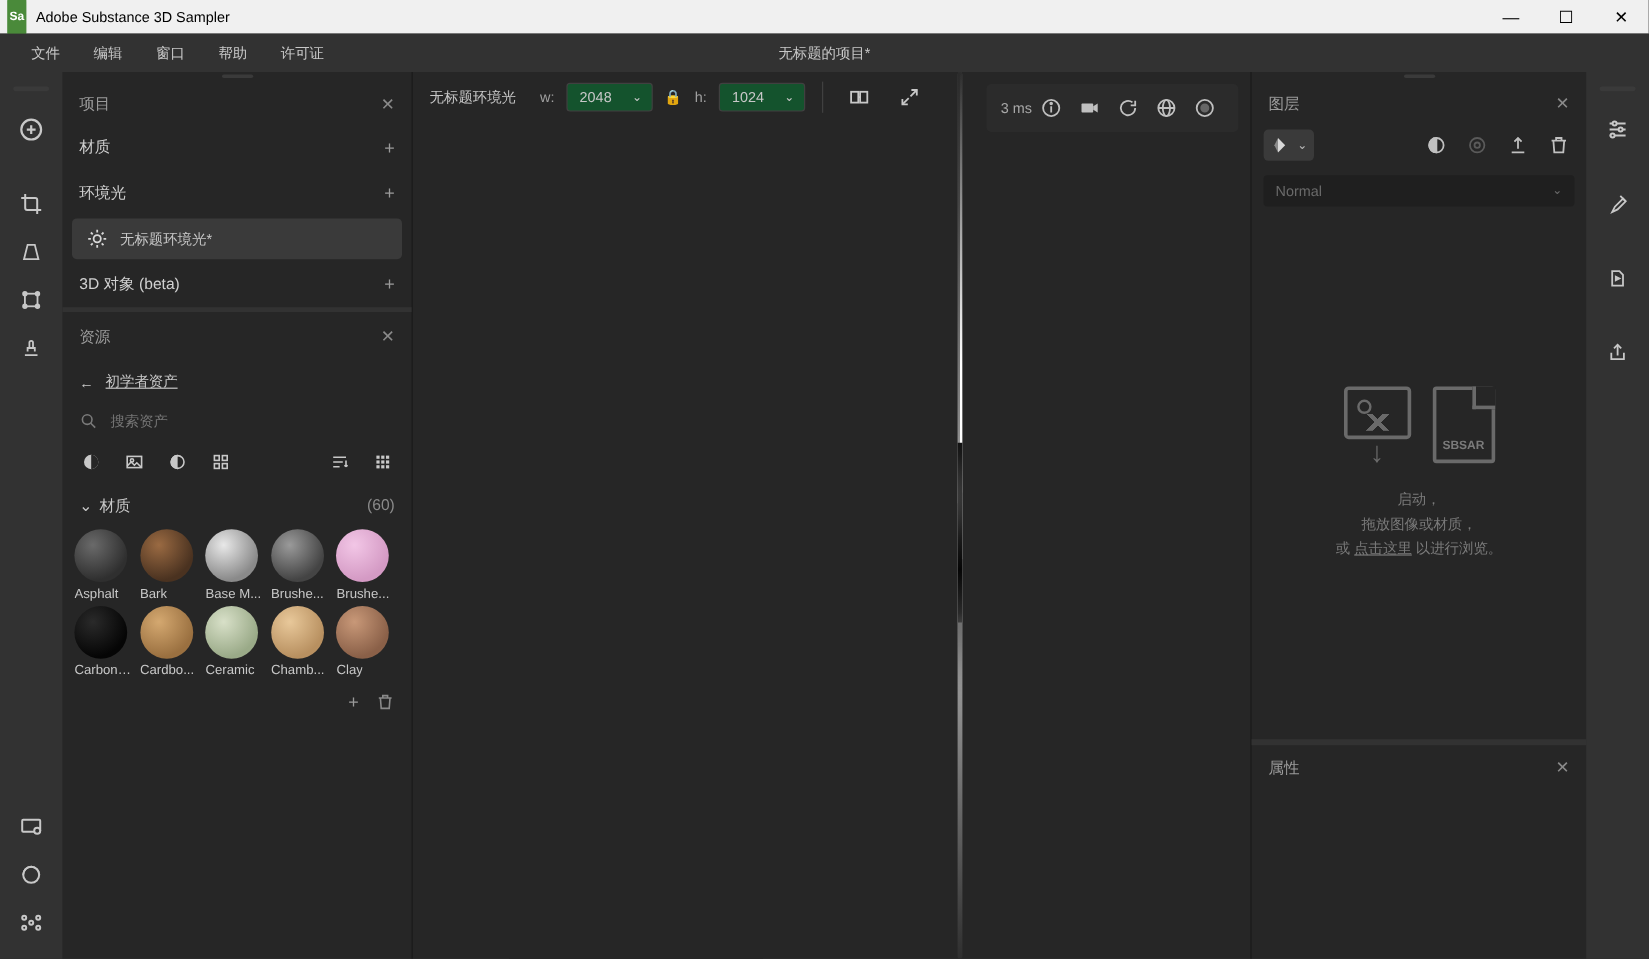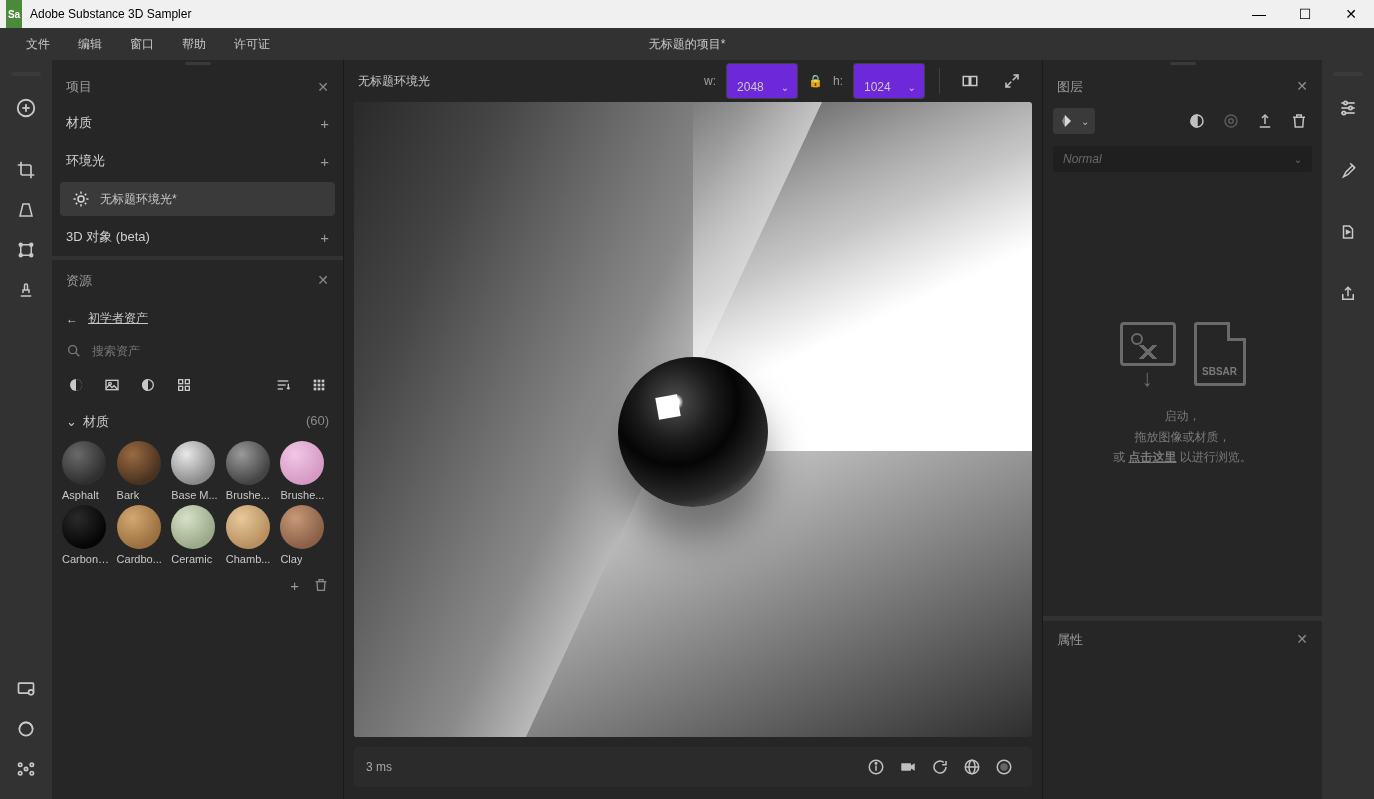--- a/index.html
+++ b/index.html
@@ -47,25 +47,25 @@
 .filter-sep { flex:1; }
 .res-cat { padding: 10px 14px 6px; display:flex; justify-content:space-between; color:#c8c8c8; font-size:13px;}
 .cat-count { color:#8a8a8a;}
 .thumb-grid { padding: 4px 10px; display:grid; grid-template-columns: repeat(5, 1fr); gap: 4px 2px;}
 .thumb { display:flex; flex-direction:column; align-items:flex-start; gap:4px; cursor:pointer;}
 .sphere { width:44px; height:44px; border-radius:50%; }
 .thumb-label { font-size:11px; color:#c8c8c8; white-space:nowrap; overflow:hidden; text-overflow:ellipsis; max-width:48px;}
 .res-footer { padding: 8px 14px; display:flex; justify-content:flex-end; gap:14px; color:#9a9a9a;}
 
 
-.viewport-wrap { flex: 1; background: #262626; display: flex; flex-direction: column; }
+.viewport-wrap { flex: 1; background: #262626; display: flex; flex-direction: row; }
 .view-header { height: 42px; display:flex; align-items:center; padding: 0 14px; gap:10px; color:#c8c8c8;}
 .view-header-spacer{ flex:1;}
 .dim-label { color:#a0a0a0; font-size:12px;}
-.dim-select { background:#6d28d9; border:1px solid #404040; color:#c8c8c8; padding:16px 28px 4px 10px; border-radius:3px; position:relative; display:inline-flex; align-items:center; min-width:72px;}
+.dim-select { background:#14532d; border:1px solid #404040; color:#c8c8c8; padding:4px 28px 4px 10px; border-radius:3px; position:relative; display:inline-flex; align-items:center; min-width:72px;}
 .dim-caret { position:absolute; right:8px; font-size:10px;}
 .view-hdr-btn { width:32px; height:32px; display:flex; align-items:center; justify-content:center; cursor:pointer; color:#c8c8c8; border-radius:3px;}
 .view-hdr-sep{ width:1px; height:26px; background:#404040; margin:0 4px;}
 .lock-icon { color:#8a8a8a; font-size:12px;}
 .viewport { flex:1; margin: 0 10px; background: linear-gradient(155deg, #3a3a3a 0%, #5a5a5a 25%, #8e8e8e 45%, #c8c8c8 55%, #2e2e2e 100%); position:relative; border-radius:3px; overflow:hidden;}
 .vp-plane1 { position:absolute; inset:0; background: linear-gradient(115deg, #2a2a2a 0%, #454545 15%, #8a8a8a 40%, #b8b8b8 48%, rgba(255,255,255,0) 48.1%);}
 .vp-plane2 { position:absolute; right:0; top:0; width:50%; height:55%; background: linear-gradient(155deg, rgba(255,255,255,0) 0%, rgba(230,230,230,0.7) 40%, #fff 60%);}
 .vp-sphere { position:absolute; left:50%; top:52%; width:150px; height:150px; transform:translate(-50%,-50%); border-radius:50%; background: radial-gradient(circle at 38% 30%, #fff 0%, #fff 3%, #444 6%, #1a1a1a 28%, #050505 45%, #2a2a2a 70%, #6a6a6a 88%, #8a8a8a 100%); box-shadow: 0 30px 40px rgba(0,0,0,0.4);}
 .vp-sphere::after{content:""; position:absolute; left:26%; top:26%; width:22px; height:22px; background:#fff; transform:rotate(-10deg);}
 .vp-footer { height:40px; margin: 10px 10px 12px; background:#2b2b2b; border-radius:4px; display:flex; align-items:center; padding:0 12px; color:#a8a8a8;}
@@ -73,31 +73,31 @@
 .vp-footer-btn{width:32px; height:32px; display:flex; align-items:center; justify-content:center; color:#c0c0c0; cursor:pointer; border-radius:3px;}
 
 
 .right-panel { width: 280px; background: #262626; display:flex; flex-direction:column; border-left:1px solid #1a1a1a;}
 .rp-header { padding: 12px 14px 8px; display:flex; justify-content:space-between; color:#9a9a9a; font-size:13px;}
 .rp-toolbar { padding: 4px 10px 10px; display:flex; align-items:center; gap:8px;}
 .rp-tb-first { background:#3a3a3a; padding:4px 6px; border-radius:4px; display:flex; align-items:center; gap:4px;}
 .rp-tb-sep { flex:1;}
 .rp-tb-btn { width:26px; height:26px; display:flex; align-items:center; justify-content:center; color:#c0c0c0; cursor:pointer; border-radius:3px;}
 .rp-tb-btn.dim { color:#5a5a5a;}
-.blend-select { margin: 2px 10px; padding:6px 10px; background:#1f1f1f; border-radius:3px; color:#6a6a6a; display:flex; justify-content:space-between; align-items:center;font-style:italic;}
+.blend-select { margin: 2px 10px; padding:6px 10px; background:#1f1f1f; border-radius:3px; color:#6a6a6a; display:flex; justify-content:space-between; align-items:center;}
 .drop-zone { flex:1; display:flex; flex-direction:column; align-items:center; justify-content:center; gap:14px; color:#7a7a7a; padding:20px;}
 .dz-icons { display:flex; align-items:flex-start; gap:18px;}
 .dz-img-ico { width:56px; height:44px; border:3px solid #6a6a6a; border-radius:4px; position:relative;}
 .dz-img-ico::before{content:""; position:absolute; left:8px; top:8px; width:8px;height:8px; border-radius:50%; border:2px solid #6a6a6a;}
 .dz-img-ico::after{content:""; position:absolute; left:6px; bottom:4px; right:6px; height:14px; background:linear-gradient(135deg, transparent 45%, #6a6a6a 45% 55%, transparent 55%), linear-gradient(45deg, transparent 45%, #6a6a6a 45% 55%, transparent 55%);}
 .dz-file-ico { width:52px; height:64px; border:3px solid #6a6a6a; border-radius:3px; position:relative; display:flex; align-items:flex-end; justify-content:center; padding-bottom:6px; font-size:10px; color:#7a7a7a; font-weight:bold;}
 .dz-file-ico::before{content:""; position:absolute; right:-3px; top:-3px; width:16px; height:16px; background:#262626; border-left:3px solid #6a6a6a; border-bottom:3px solid #6a6a6a;}
 .dz-arrow{ font-size:24px; color:#6a6a6a; margin-top:-4px;}
 .dz-text { text-align:center; line-height:1.7; font-size:12px;}
-.dz-link { text-decoration: underline; cursor:pointer;font-weight:bold;}
+.dz-link { text-decoration: underline; cursor:pointer;}
 .props-header { padding: 10px 14px; display:flex; justify-content:space-between; color:#9a9a9a; font-size:13px; border-top:5px solid #323232;}
 .props-body { flex:0 0 140px;}
 svg { display:block;}
 .plus { font-size:15px; color:#9a9a9a; cursor:pointer;}
 </style>
 </head>
 <body>
 
 <div class="title-bar">
   <div class="title-left">

